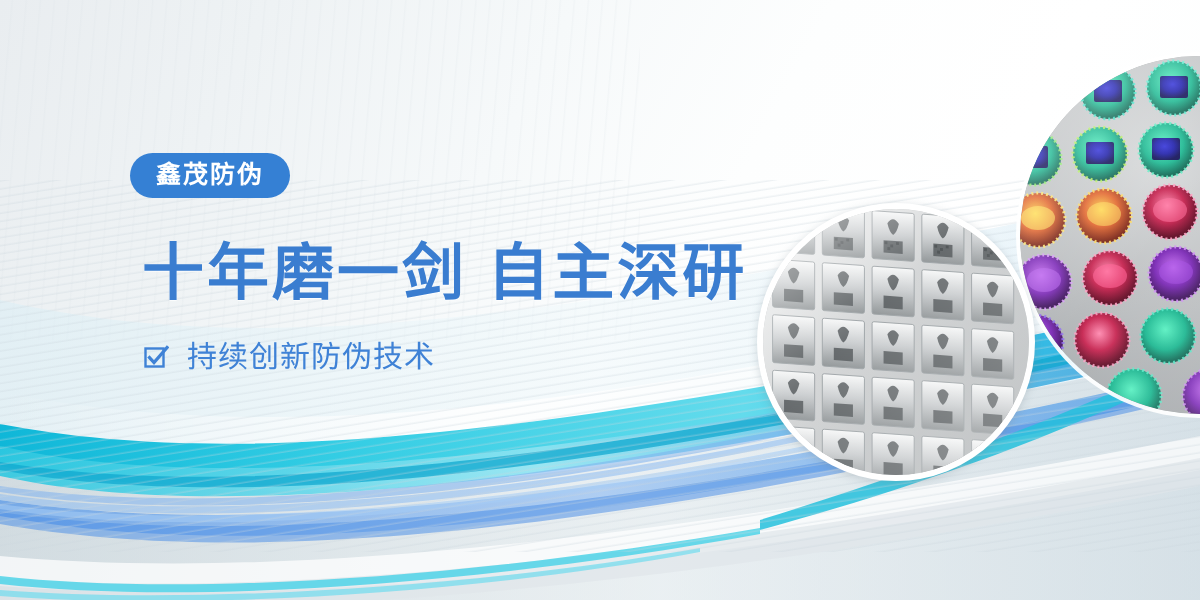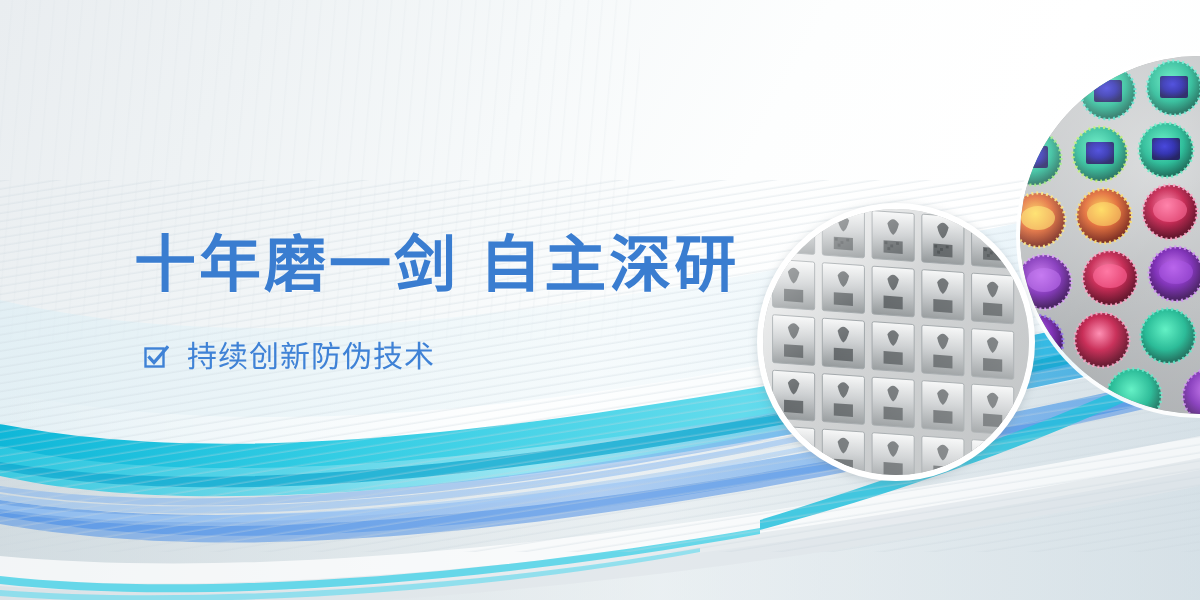--- a/index.html
+++ b/index.html
@@ -577,22 +577,23 @@
               <rect x="233" y="44" width="3" height="3"></rect>
             <rect x="239" y="41" width="3" height="3"></rect>
               <rect x="230" y="47" width="3" height="3"></rect>
           </g>
         </g>
         <rect width="278" height="278" fill="url(#sheetSheen)"></rect>
       </g>
     </svg>
   </div>
 
-
-  <h1 class="headline" style="margin:8px;color:#3a7dd0;">十年磨一剑 自主深研</h1>
+  <div class="badge" style="background:#3580d4;">鑫茂防伪</div>
+
+  <h1 class="headline" style="margin:16px;color:#3a7dd0;">十年磨一剑 自主深研</h1>
 
   <div class="bullets">
 
     <div class="bullet">
       <svg class="check-icon" viewBox="0 0 26 26">
         <rect x="2.5" y="4.5" width="18" height="18" fill="none" stroke="#3f82d6" stroke-width="2.4"></rect>
         <path d="M6.5,13.5 L11,18.5 L24,3.5" fill="none" stroke="#3f82d6" stroke-width="3.2" stroke-linecap="square" stroke-linejoin="miter"></path>
       </svg>
       <span class="bullet-text" style="color:#3f82d6;">持续创新防伪技术</span>
     </div>

